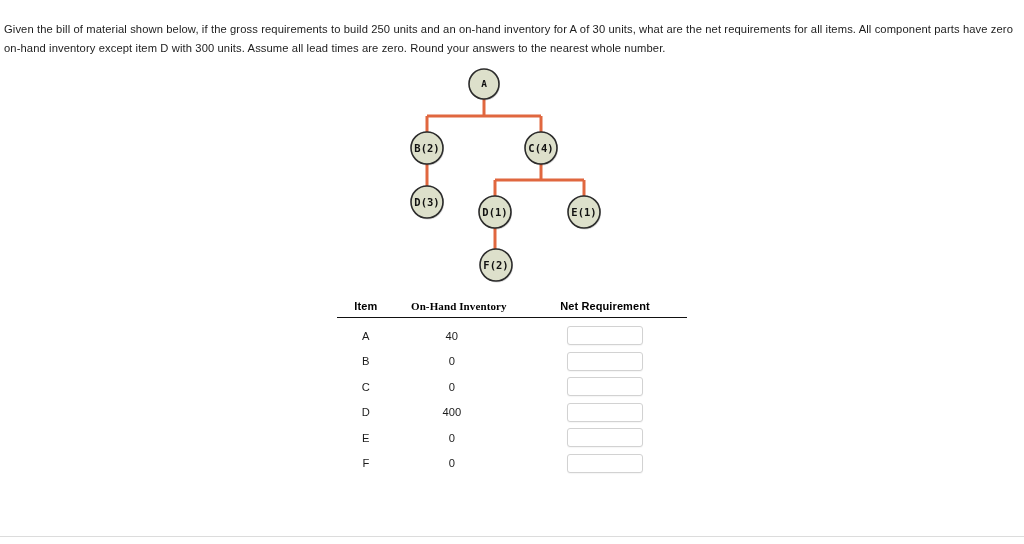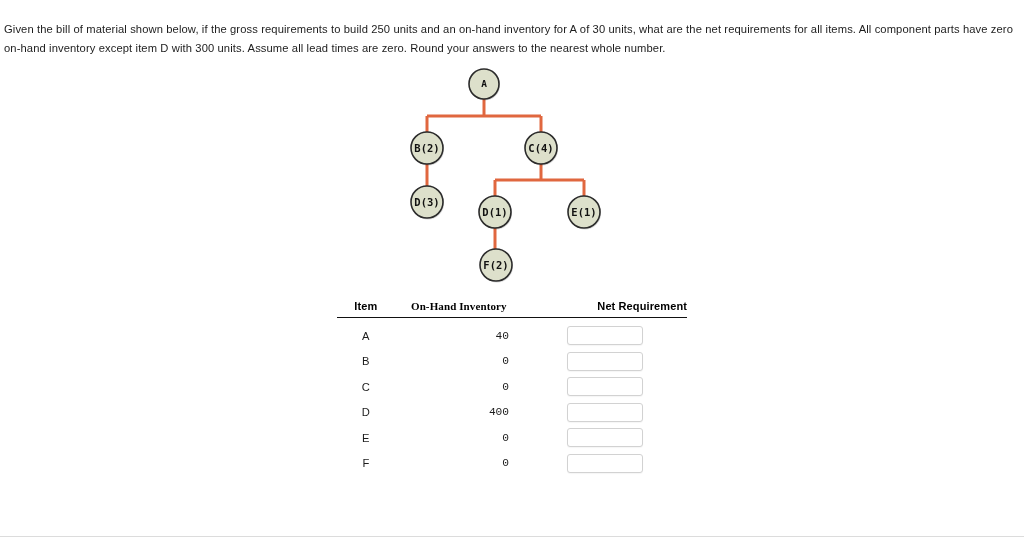--- a/index.html
+++ b/index.html
@@ -62,32 +62,32 @@
     color: #000;
     padding: 0 0 5px 0;
     text-align: center;
     letter-spacing: 0.01em;
   }
   table.reqs thead tr {
     border-bottom: 1.6px solid #111;
   }
   table.reqs th.col-item   { width: 60px; }
   table.reqs th.col-onhand { width: 120px; font-family: Liberation Serif, serif; }
-  table.reqs th.col-net    { width: 170px; text-align: right; }
+  table.reqs th.col-net    { width: 170px; }
 
   table.reqs td {
     font-size: 11.2px;
     color: #1c1c1c;
     text-align: center;
     height: 25.5px;
     vertical-align: middle;
     padding: 0;
   }
   table.reqs td.cell-item   { width: 60px; }
-  table.reqs td.cell-onhand { width: 120px; padding-right: 14px; text-align: right; font-family: Liberation Mono, monospace; }
+  table.reqs td.cell-onhand { width: 120px; padding-right: 14px; text-align: center; }
   table.reqs td.cell-net    { width: 170px; }
 
   table.reqs tbody tr:first-child td { padding-top: 5px; }
 
   .answer-box {
     display: block;
     width: 76px;
     height: 19px;
     margin: 0 auto;
     box-sizing: border-box;

